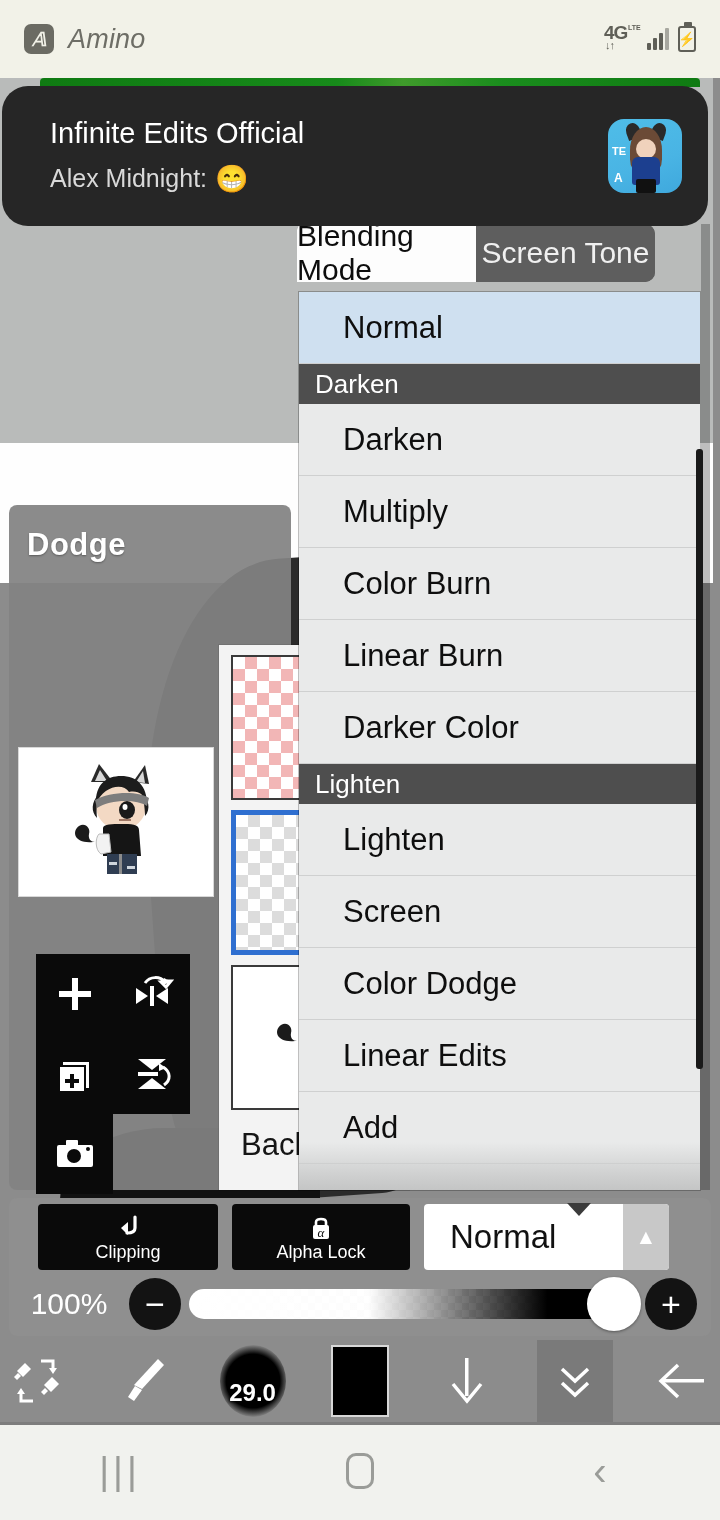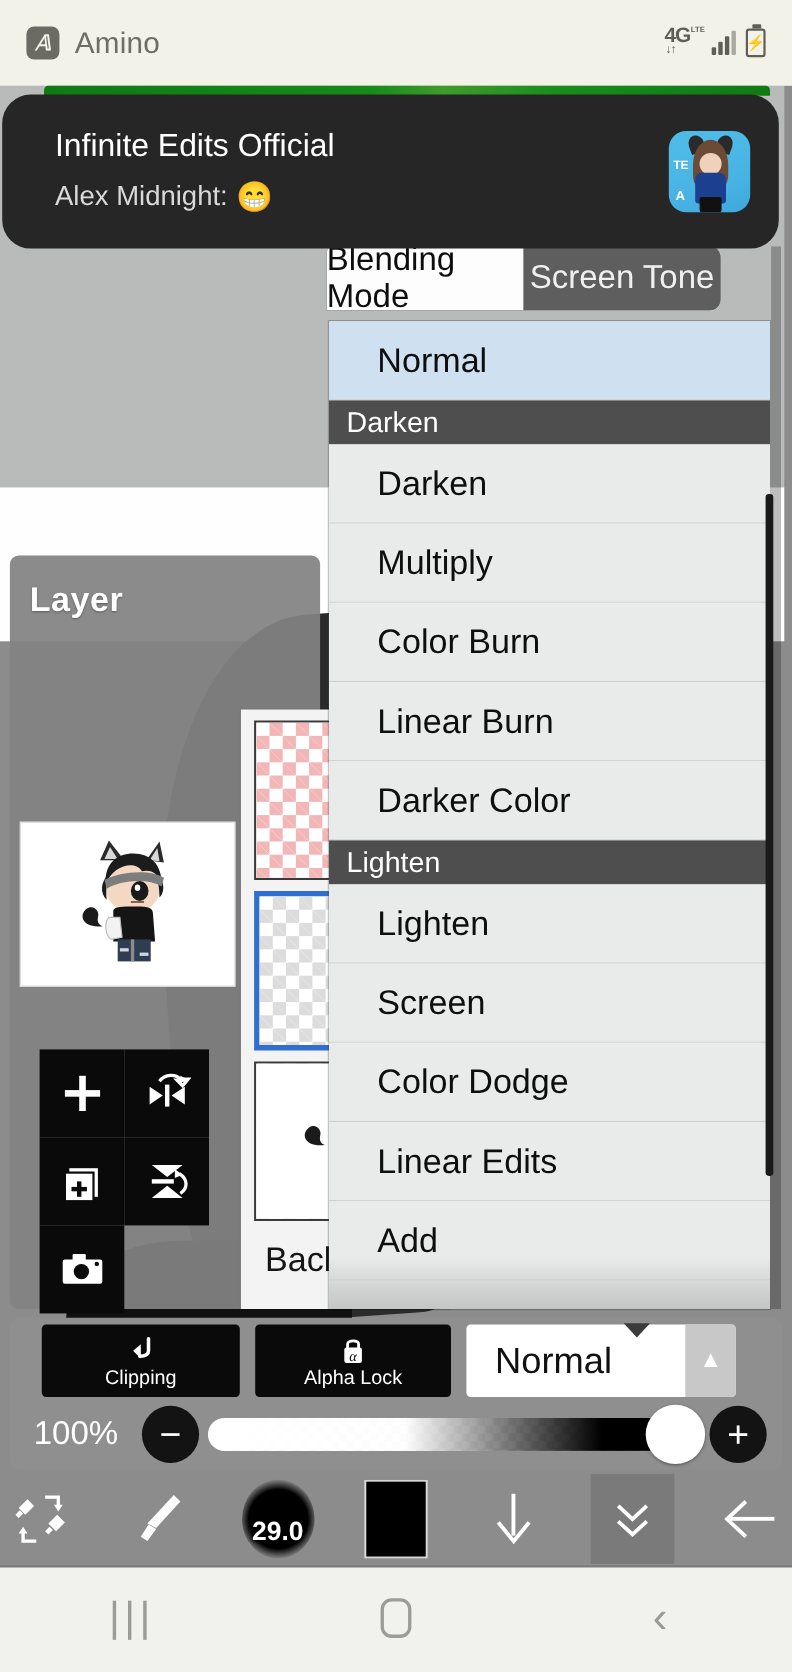--- a/index.html
+++ b/index.html
@@ -18,21 +18,21 @@
     display:flex; align-items:center; justify-content:space-between;
     padding:0 24px;
   }
   .sb-left{ display:flex; align-items:center; gap:14px; }
   .amino-icon{
     width:30px; height:30px; border-radius:7px; background:#6b6b63;
     display:flex; align-items:center; justify-content:center;
     color:#f2f2e8; font-size:19px; font-weight:bold; font-style:italic;
     line-height:1;
   }
-  .amino-label{ font-size:27px; color:#6e6e66; letter-spacing:.2px; }
+  .amino-label{ font-size:27px; color:#6e6e66; letter-spacing:.2px;font-style:italic; }
   .sb-right{ display:flex; align-items:center; gap:9px; }
   .net-4g{ position:relative; width:34px; height:32px; color:#5f5f57; }
   .net-4g .g4{ font-size:19px; font-weight:bold; line-height:1;
      position:absolute; left:0; top:0; letter-spacing:-1px;}
   .net-4g .lte{ font-size:7px; font-weight:bold; position:absolute; left:24px; top:1px; line-height:7px;}
   .net-4g .arrows{ font-size:11px; position:absolute; left:1px; top:17px; letter-spacing:-1px; line-height:11px;}
   .bars{ display:flex; align-items:flex-end; gap:2px; height:22px; }
   .bars i{ display:block; width:4px; background:#5f5f57; border-radius:1px; }
   .bars i:nth-child(1){height:7px}.bars i:nth-child(2){height:12px}
   .bars i:nth-child(3){height:17px}.bars i:nth-child(4){height:22px;background:#a8a8a0}
@@ -261,21 +261,21 @@
 <body>
 
 <div id="canvas-area">
   <div class="canvas-sheet"></div>
   <div class="canvas-white"></div>
   <div class="dark-blob"></div>
   <div class="dark-blob2"></div>
 </div>
 
 <div id="layer-panel">
-  <div id="layer-title">Layer</div>
+  <div id="layer-title">Dodge</div>
 
   <div id="layer-preview">
     <svg class="chibi" width="150" height="128" viewBox="0 0 150 128">
 
       <path d="M52 84 C34 86 30 74 38 68 C44 64 50 70 48 76 C47 81 50 84 54 84 Z" fill="#1b1b1b"></path>
 
       <path d="M50 24 L58 6 L72 24 Z" fill="#2a2a2a"></path>
       <path d="M92 24 L104 7 L108 26 Z" fill="#2a2a2a"></path>
       <path d="M54 23 L59 12 L66 23 Z" fill="#d8d8d8"></path>
       <path d="M95 24 L102 13 L104 25 Z" fill="#d8d8d8"></path>

